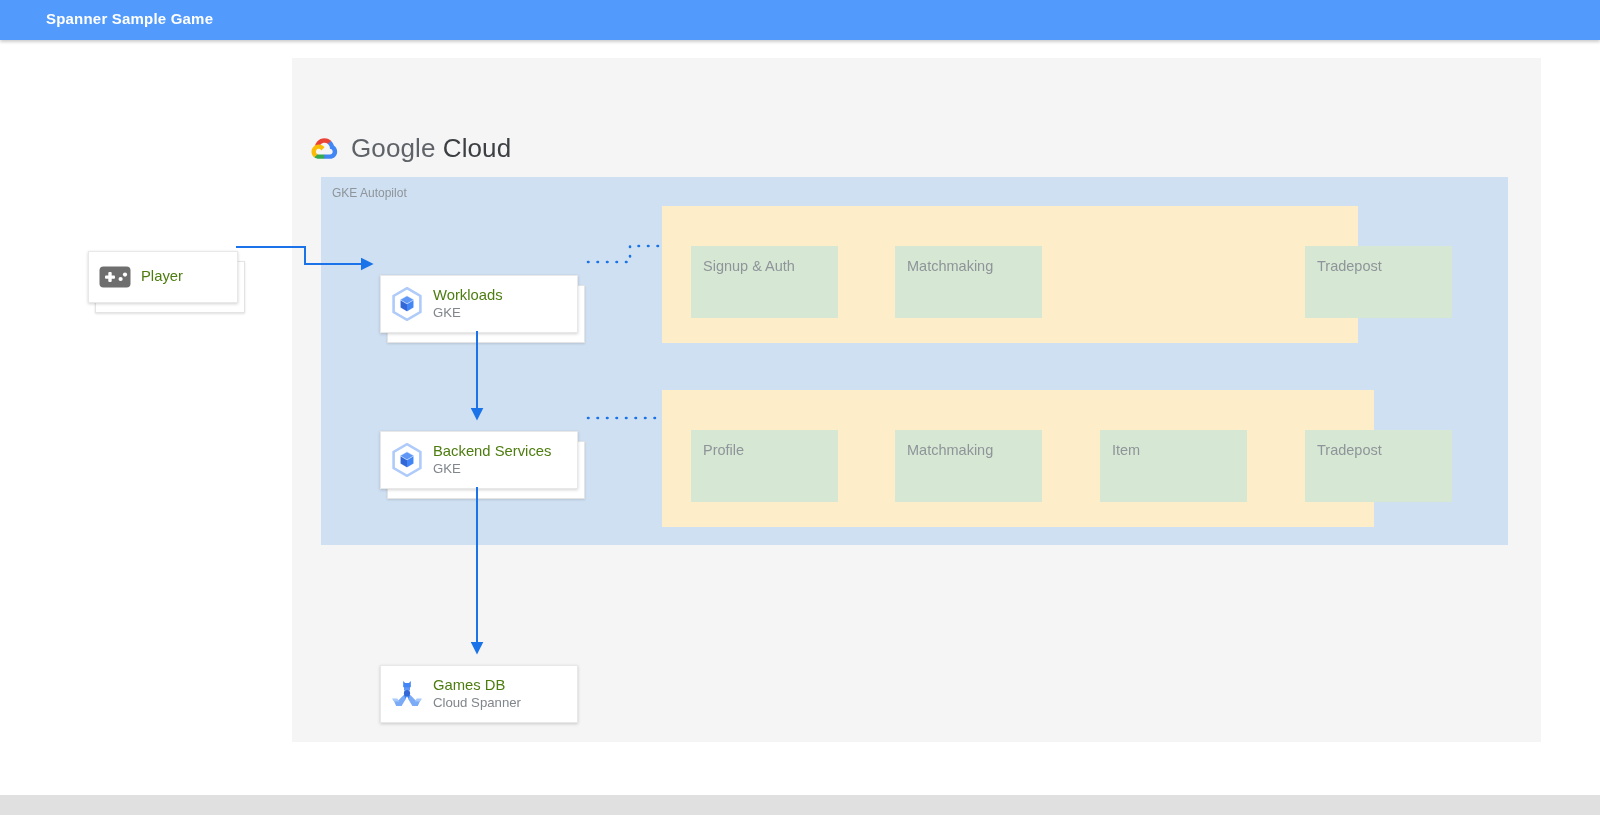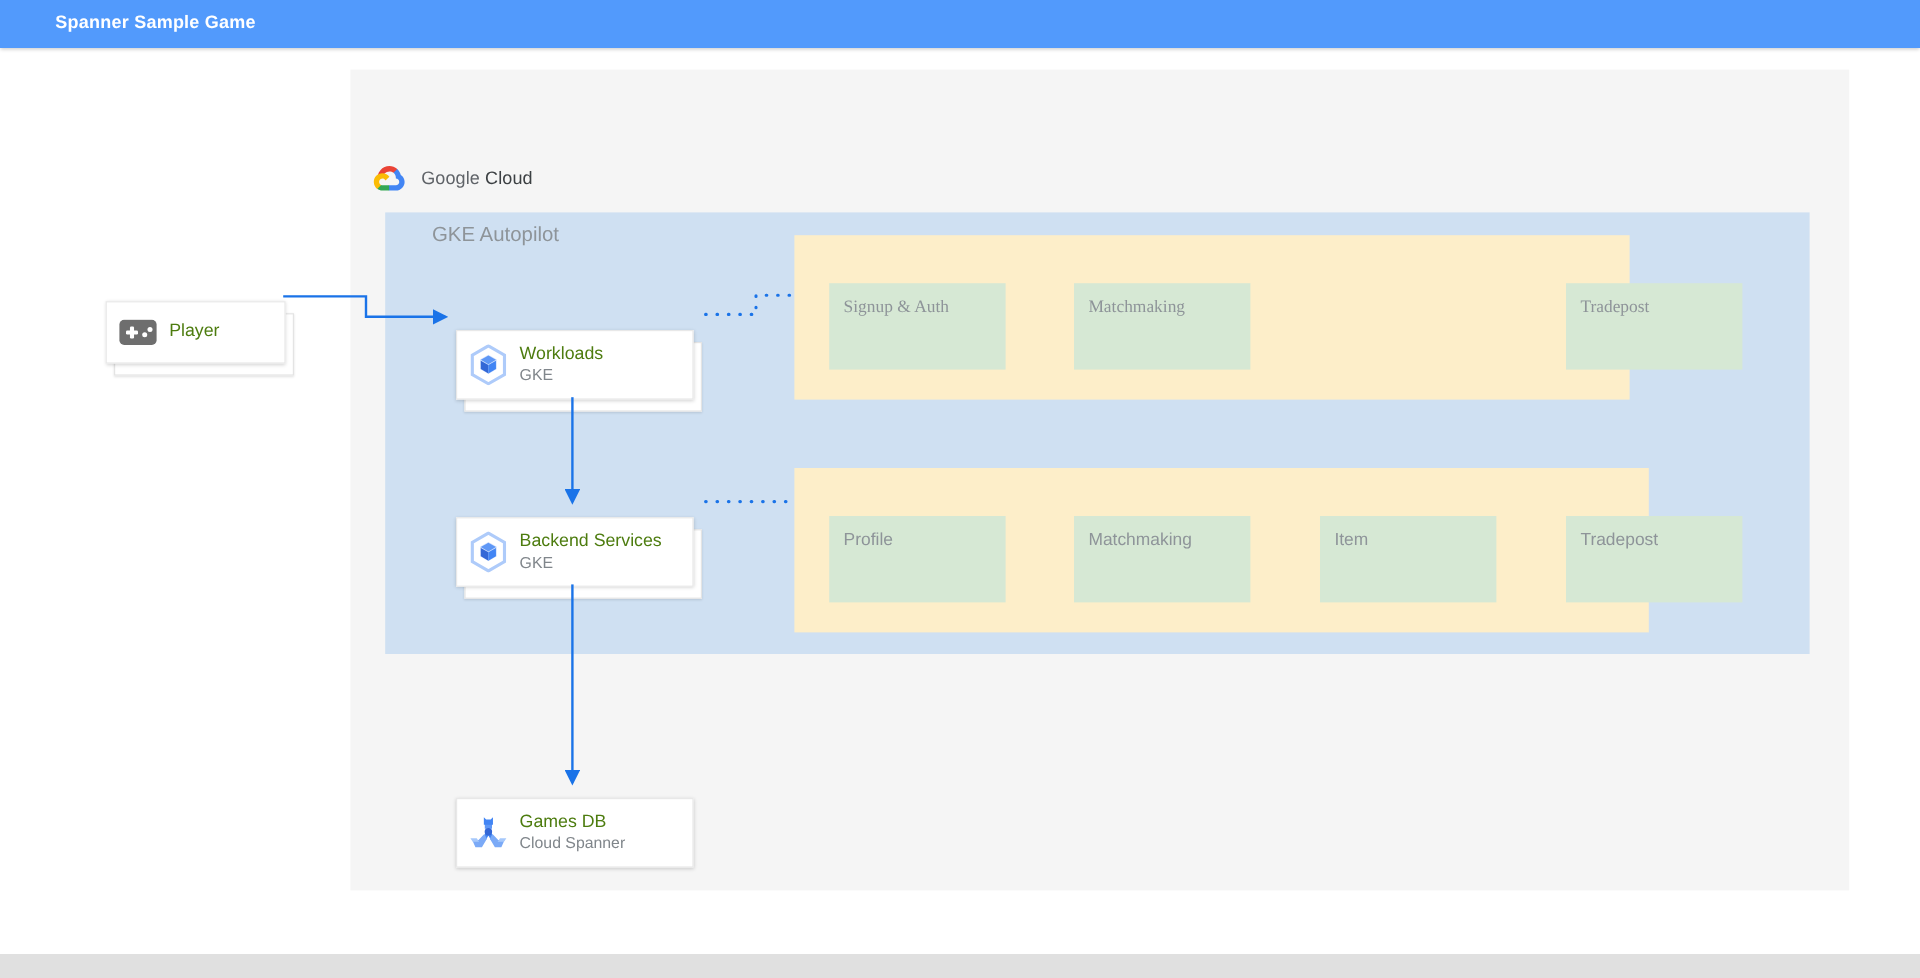--- a/index.html
+++ b/index.html
@@ -26,34 +26,34 @@
   #canvas{
     position:absolute;left:0;top:40px;width:1600px;height:755px;
     background:#ffffff;
   }
   #cloud-panel{
     position:absolute;left:292px;top:18px;width:1249px;height:684px;
     background:#f5f5f5;
   }
   
   #gc-logo{position:absolute;left:310px;top:92px;height:32px;display:flex;align-items:center;gap:11px;}
-  #gc-logo .logo-text{font-size:15px;color:#3c4043;letter-spacing:.1px;white-space:nowrap;}
+  #gc-logo .logo-text{font-size:26px;color:#3c4043;letter-spacing:.1px;white-space:nowrap;}
   #gc-logo .logo-text .g-bold{color:#5f6368;}
   
   #gke-zone{
     position:absolute;left:321px;top:137px;width:1187px;height:368px;
     background:#cfe0f2;
   }
   #gke-zone .zone-label{
     position:absolute;left:11px;top:9px;
-    font-size:17px;color:#8e9499;white-space:nowrap;margin-left:28px;
+    font-size:12px;color:#8e9499;white-space:nowrap;
   }
   
   .svc-group{position:absolute;background:#fdeec9;}
-  #grp-top{left:662px;top:156px;width:696px;height:137px;font-family:Liberation Serif, serif;}
+  #grp-top{left:662px;top:166px;width:696px;height:137px;}
   #grp-bottom{left:662px;top:350px;width:712px;height:137px;}
   .svc-box{
     position:absolute;top:40px;width:147px;height:72px;
     background:#d6e8d4;
   }
   .svc-box .svc-label{
     position:absolute;left:12px;top:12px;
     font-size:14.5px;color:#8e9499;white-space:nowrap;
   }
   .svc-box.c0{left:29px;}

